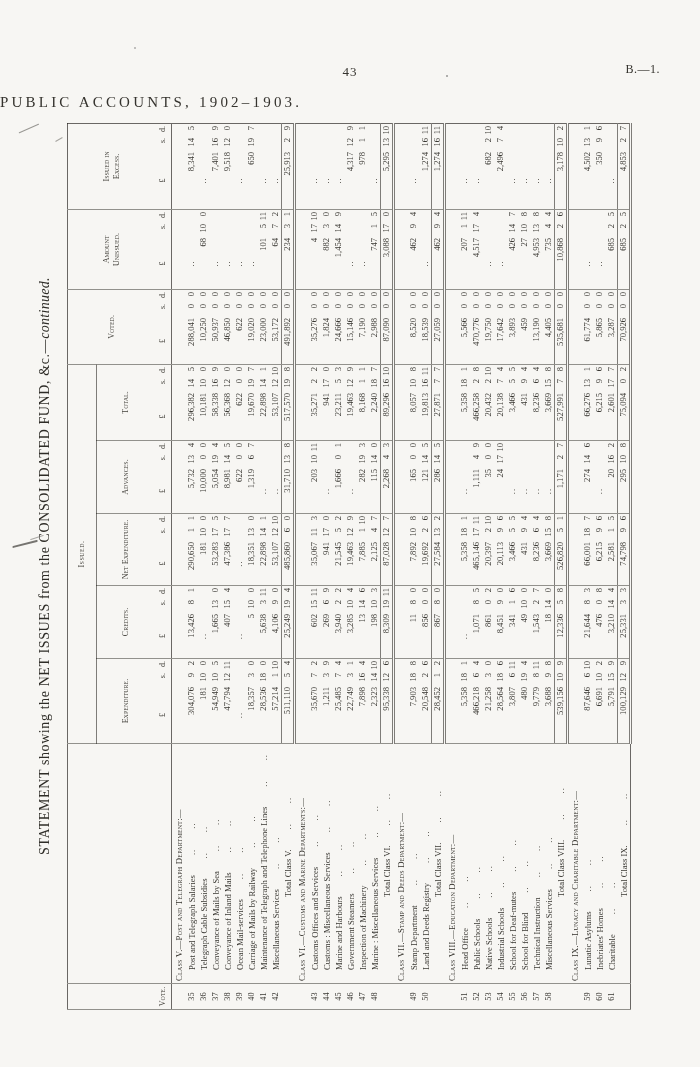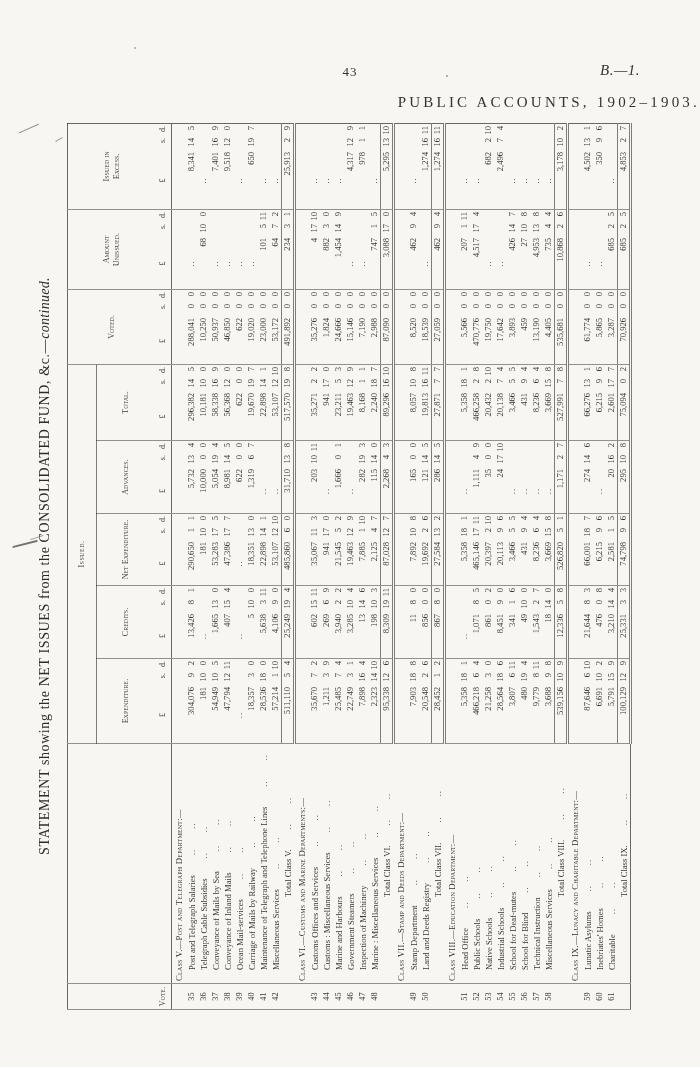--- a/index.html
+++ b/index.html
@@ -5,22 +5,22 @@
   html,body{margin:0;padding:0;}
   body{
     width:700px;height:1067px;position:relative;overflow:hidden;
     background:#f7f6f3;
     font-family:"Liberation Serif","DejaVu Serif",serif;
     color:#35332e;
   }
   .page-head{position:absolute;left:0;top:0;width:700px;}
   .pageno{position:absolute;top:64px;left:0;width:700px;text-align:center;
     font-size:13px;letter-spacing:1px;}
-  .docref{position:absolute;top:62px;right:60px;font-size:15px;letter-spacing:.5px;font-style:italic;}
-  .heading{position:absolute;top:94px;left:0;width:700px;text-align:right;
+  .docref{position:absolute;top:62px;right:40px;font-size:12px;letter-spacing:.5px;}
+  .heading{position:absolute;top:94px;left:0;width:700px;text-align:left;
     font-size:15px;letter-spacing:3.2px;}
 
   
   .rot-outer{position:absolute;left:37px;top:122px;width:625px;height:888px;}
   .rot-inner{position:absolute;left:0;top:0;width:888px;height:625px;
     transform:rotate(-90deg) translateX(-888px);transform-origin:0 0;}
 
   .tbl-title{width:888px;text-align:center;font-size:14px;letter-spacing:.6px;
     color:#2e2c27;margin-bottom:14px;white-space:nowrap;}
   .tbl-title .ital{font-style:italic;letter-spacing:.3px;}

